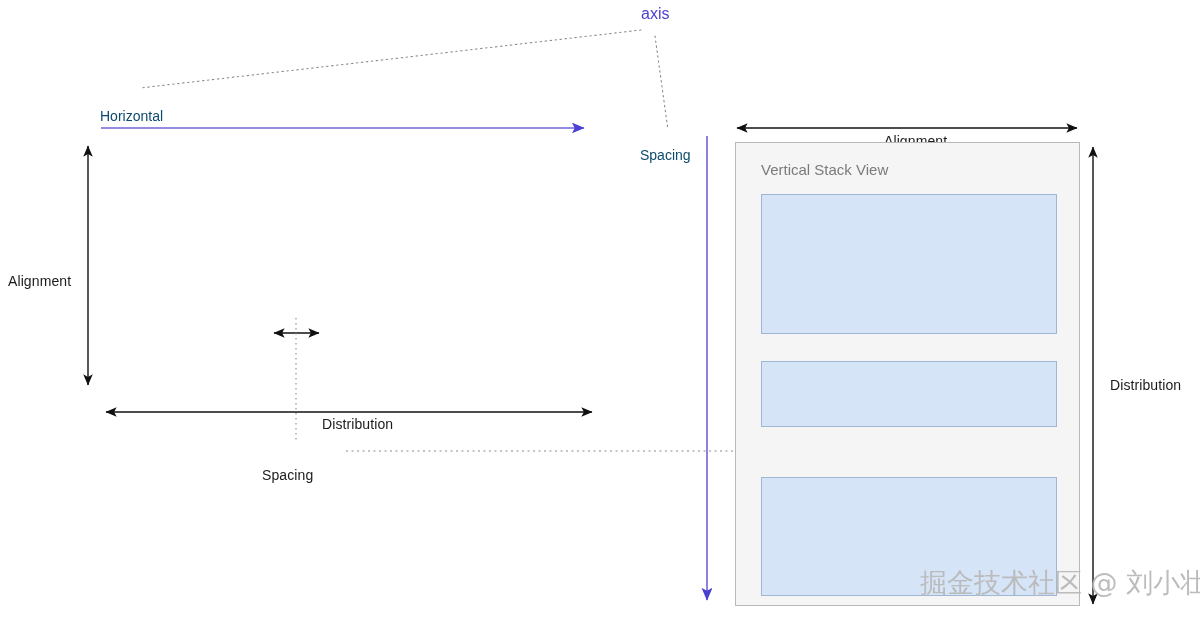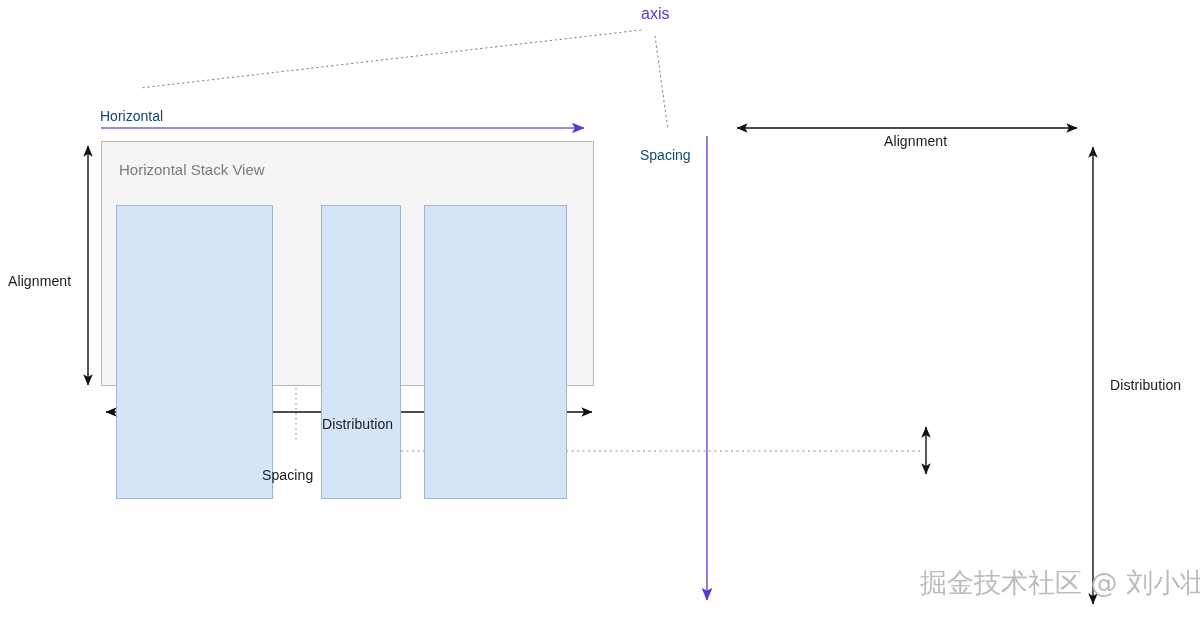--- a/index.html
+++ b/index.html
@@ -92,34 +92,33 @@
       <line x1="926" y1="427" x2="926" y2="474" marker-start="url(#arrB-start)" marker-end="url(#arrB-end)"></line>
     </g>
   </svg>
 
   <div class="abs lbl-axis" style="left:641px;top:5px;">axis</div>
 
   <div class="abs lbl-purple" style="left:100px;top:108px;">Horizontal</div>
 
   <div class="abs lbl" style="left:8px;top:249px;">Alignment</div>
 
-  <div class="abs stack-container" style="left:101px;top:141px;width:493px;height:245px;">
-    <div class="abs lbl-stackname" style="left:17px;top:19px;">Horizontal Stack View</div>
-    <div class="abs arranged-view" style="left:14px;top:63px;width:157px;height:296px;
-         height:294px;"></div>
-    <div class="abs arranged-view" style="left:219px;top:63px;width:80px;height:294px;"></div>
-    <div class="abs arranged-view" style="left:322px;top:63px;width:143px;height:294px;"></div>
-  </div>
 
   <div class="abs lbl" style="left:322px;top:392px;">Distribution</div>
 
   <div class="abs lbl" style="left:262px;top:443px;">Spacing</div>
 
   <div class="abs lbl-purple" style="left:640px;top:147px;">Spacing</div>
 
   <div class="abs lbl" style="left:884px;top:109px;">Alignment</div>
 
+  <div class="abs stack-container" style="left:735px;top:142px;width:345px;height:464px;">
+    <div class="abs lbl-stackname" style="left:25px;top:18px;">Vertical Stack View</div>
+    <div class="abs arranged-view" style="left:25px;top:51px;width:296px;height:140px;"></div>
+    <div class="abs arranged-view" style="left:25px;top:218px;width:296px;height:66px;"></div>
+    <div class="abs arranged-view" style="left:25px;top:334px;width:296px;height:119px;"></div>
+  </div>
 
   <div class="abs lbl" style="left:1110px;top:353px;">Distribution</div>
 
   <div class="watermark" style="left:920px;top:565px;">掘金技术社区 @ 刘小壮</div>
 
 </div>
 
 </body></html>

